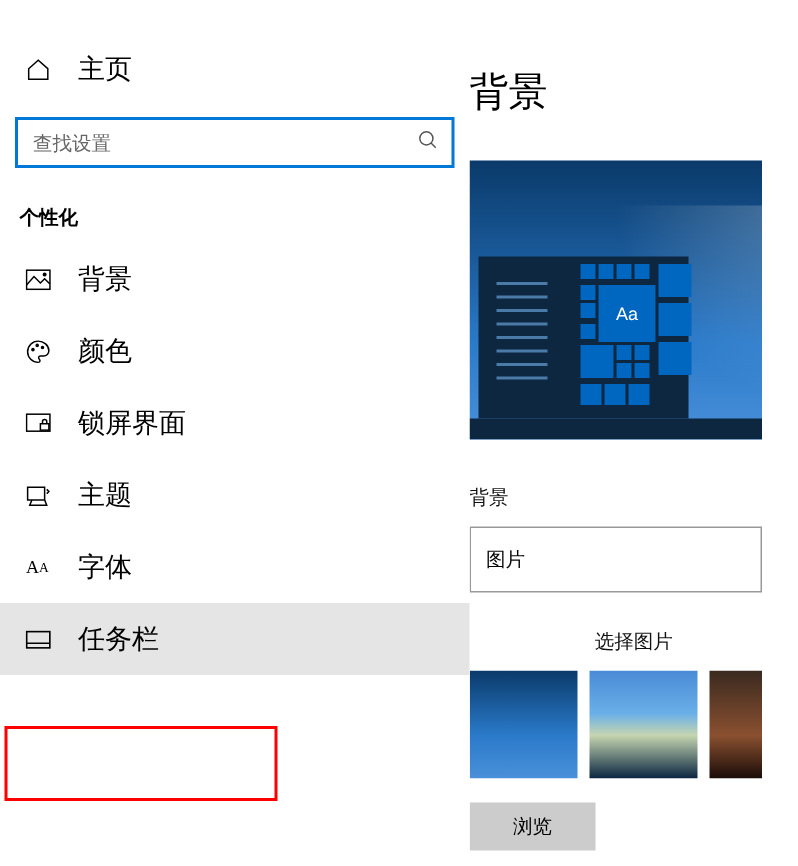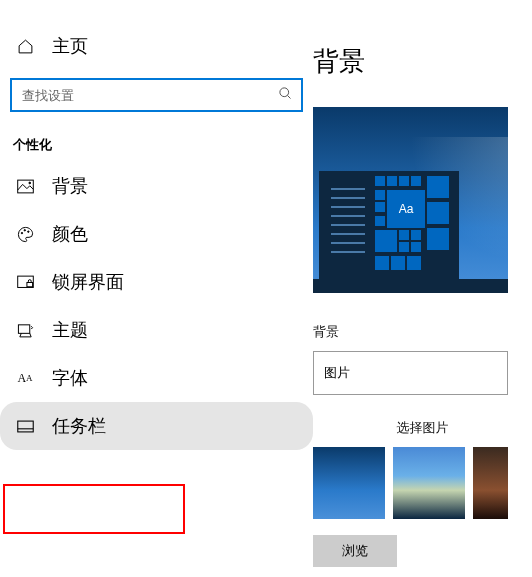--- a/index.html
+++ b/index.html
@@ -67,21 +67,20 @@
   .nav-item {
     display: flex;
     align-items: center;
     height: 48px;
     padding: 0 16px;
     cursor: pointer;
     position: relative;
   }
   .nav-item.selected {
     background: #e5e5e5;
-    border-radius: 17px;
   }
   .highlight-box {
     position: absolute;
     left: 3px;
     top: 484px;
     width: 182px;
     height: 50px;
     border: 2px solid #ff0000;
     pointer-events: none;
   }
@@ -128,21 +127,21 @@
   .preview-window {
     position: absolute;
     left: 6px;
     bottom: 14px;
     width: 140px;
     height: 108px;
     background: #0d2740;
   }
   .preview-tile-area {
     position: absolute;
-    left: 56px;
+    left: 68px;
     top: 5px;
     width: 78px;
     height: 98px;
     text-align: right;
   }
   .preview-tile {
     position: absolute;
     background: #0067c0;
   }
   .preview-tile.large { left: 12px; top: 14px; width: 38px; height: 38px; display:flex;align-items:center;justify-content:center;color:#fff;font-size:12px;}

